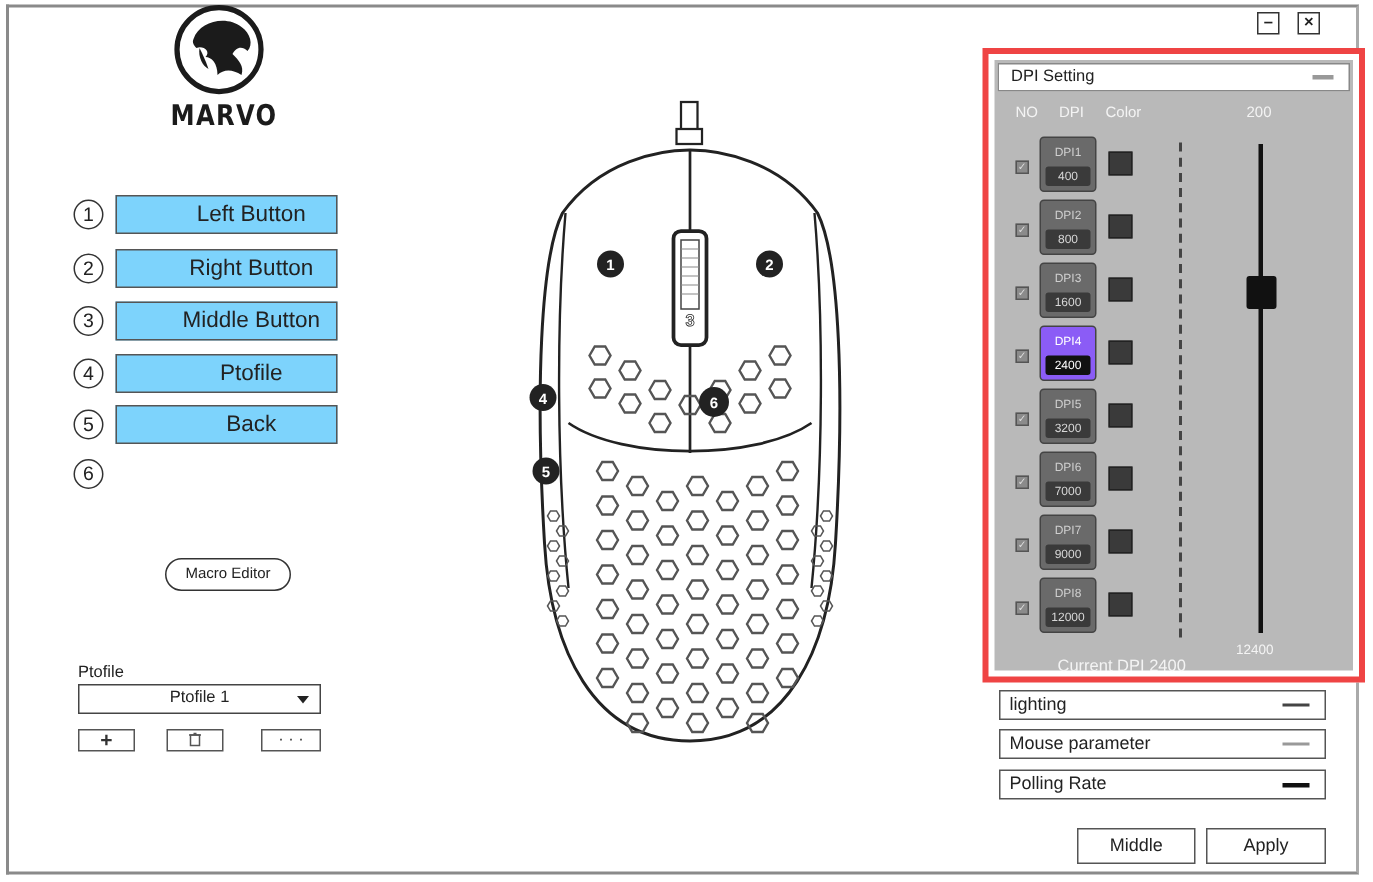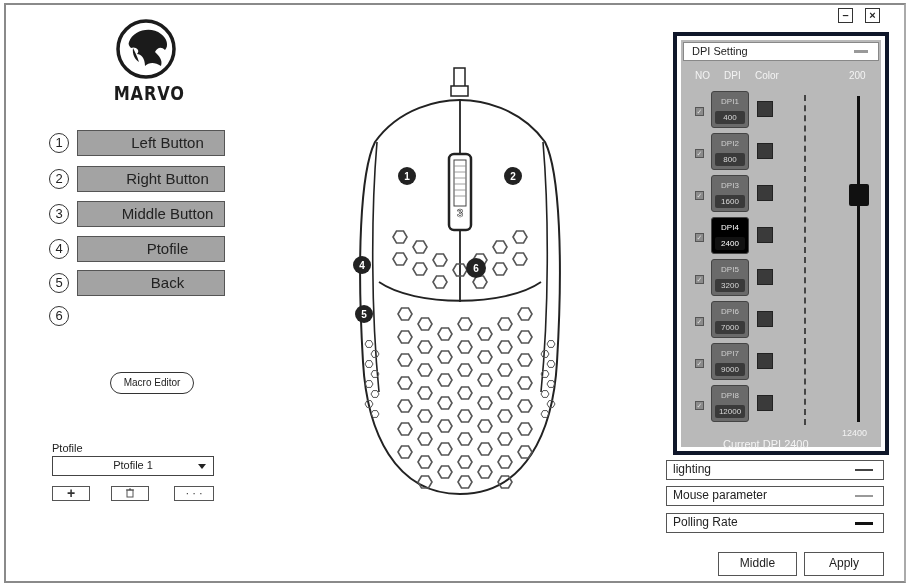--- a/index.html
+++ b/index.html
@@ -1,38 +1,38 @@
 <!DOCTYPE html>
 <html><head>
 <meta charset="utf-8">
 <style>
   * { box-sizing: border-box; margin: 0; padding: 0; }
   body { width: 915px; height: 588px; background: #ffffff; font-family: "Liberation Sans", sans-serif; position: relative; overflow: hidden; color: #222; }
   .window { position: absolute; left: 4px; top: 3px; width: 902px; height: 580px; border: 2px solid #8a8a8a; border-right-color:#aaa; background: #fff; }
   .win-btn { position: absolute; top: 8px; width: 15px; height: 15px; border: 1.5px solid #333; background: #fff; font-size: 11px; line-height: 12px; text-align: center; font-weight: bold; cursor: pointer; }
-  .logo { position: absolute; left: 108px; top: 18px; width: 76px; text-align: left; }
+  .logo { position: absolute; left: 108px; top: 2px; width: 76px; text-align: left; }
   .logo-text { font-family: "DejaVu Sans", sans-serif; font-weight: 900; font-size: 19px; letter-spacing: 1px; color: #1b1b1b; margin-top: 2px; transform: scaleX(0.85); }
   .btn-row { position: absolute; left: 49px; display: flex; align-items: center; }
   .num-circle { width: 20px; height: 20px; border: 1.5px solid #333; border-radius: 50%; font-size: 13px; line-height: 17px; text-align: center; color: #222; margin-right: 8px; }
-  .key-btn { width: 148px; height: 26px; border: 1.5px solid #555; background: #a3a3a3; font-size: 15px; text-align: center; line-height: 23px; color: #222; cursor: pointer; padding-left: 33px; }
+  .key-btn { width: 148px; height: 26px; border: 1.5px solid #555; background: #7dd3fc; font-size: 15px; text-align: center; line-height: 23px; color: #222; cursor: pointer; padding-left: 33px; }
   .macro-btn { position: absolute; left: 110px; top: 372px; width: 84px; height: 22px; border: 1.5px solid #333; border-radius: 12px; font-size: 10px; line-height: 19px; text-align: center; background: #fff; cursor: pointer; }
   .profile-label { position: absolute; left: 52px; top: 442px; font-size: 11px; }
   .profile-select { position: absolute; left: 52px; top: 456px; width: 162px; height: 20px; border: 1.5px solid #444; font-size: 11px; line-height: 17px; text-align: center; background: #fff; cursor: pointer; }
   .profile-select .caret { position: absolute; right: 7px; top: 7px; width: 0; height: 0; border-left: 4px solid transparent; border-right: 4px solid transparent; border-top: 5px solid #222; }
   .small-btn { position: absolute; top: 486px; height: 15px; border: 1.5px solid #555; background: #fff; font-size: 11px; line-height: 12px; text-align: center; cursor: pointer; color: #333; }
   .mouse { position: absolute; left: 345px; top: 62px; }
-  .dpi-panel { position: absolute; left: 655px; top: 32px; width: 216px; height: 423px; border: 4px solid #0f172a; background: #fff; margin-left: 18px; }
+  .dpi-panel { position: absolute; left: 655px; top: 32px; width: 255px; height: 423px; border: 4px solid #ef4444; background: #fff; }
   .dpi-inner { position: absolute; left: 4px; top: 4px; right: 4px; bottom: 4px; background: #b9b9b9; }
   .dpi-title { position: absolute; left: 2px; top: 2px; right: 2px; height: 19px; background: #fff; border: 1.5px solid #888; font-size: 11px; line-height: 16px; padding-left: 8px; }
   .dpi-title .dash { position: absolute; right: 10px; top: 7px; width: 14px; height: 3px; background: #999; }
   .dpi-head { position: absolute; top: 30px; font-size: 10px; color: #f4f4f4; }
   .dpi-row { position: absolute; left: 14px; height: 38px; width: 90px; }
   .cb { position: absolute; left: 0; top: 16px; width: 9px; height: 9px; background: #8b8b8b; border: 1px solid #555; font-size: 7px; line-height: 7px; color: #ddd; text-align: center; cursor: pointer; }
   .dpi-tile { position: absolute; left: 16px; top: 0; width: 38px; height: 37px; background: #6a6a6a; border: 1.5px solid #444; border-radius: 3px; cursor: pointer; }
-  .dpi-tile.active { background: #000000; }
+  .dpi-tile.active { background: #8b5cf6; }
   .dpi-tile .nm { display: block; font-size: 8px; color: #cfcfcf; text-align: center; margin-top: 5px; }
   .dpi-tile .val { position: absolute; left: 3px; right: 3px; bottom: 3px; height: 13px; background: #3a3a3a; border-radius: 2px; font-size: 8px; color: #d8d8d8; text-align: center; line-height: 13px; }
   .dpi-tile.active .nm, .dpi-tile.active .val { color: #fff; }
   .dpi-tile.active .val { background: #111; }
   .swatch { position: absolute; left: 62px; top: 10px; width: 16px; height: 16px; background: #3a3a3a; border: 1px solid #222; cursor: pointer; }
   .dash-line { position: absolute; left: 123px; top: 55px; height: 330px; border-left: 2px dashed #444; }
   .slider-track { position: absolute; left: 176px; top: 56px; width: 3px; height: 326px; background: #111; cursor: pointer; }
   .slider-thumb { position: absolute; left: 168px; top: 144px; width: 20px; height: 22px; background: #111; border-radius: 2px; cursor: grab; }
   .sl-top { position: absolute; left: 168px; top: 30px; font-size: 10px; color: #f4f4f4; }
   .sl-bot { position: absolute; left: 161px; top: 388px; font-size: 9px; color: #f4f4f4; }

